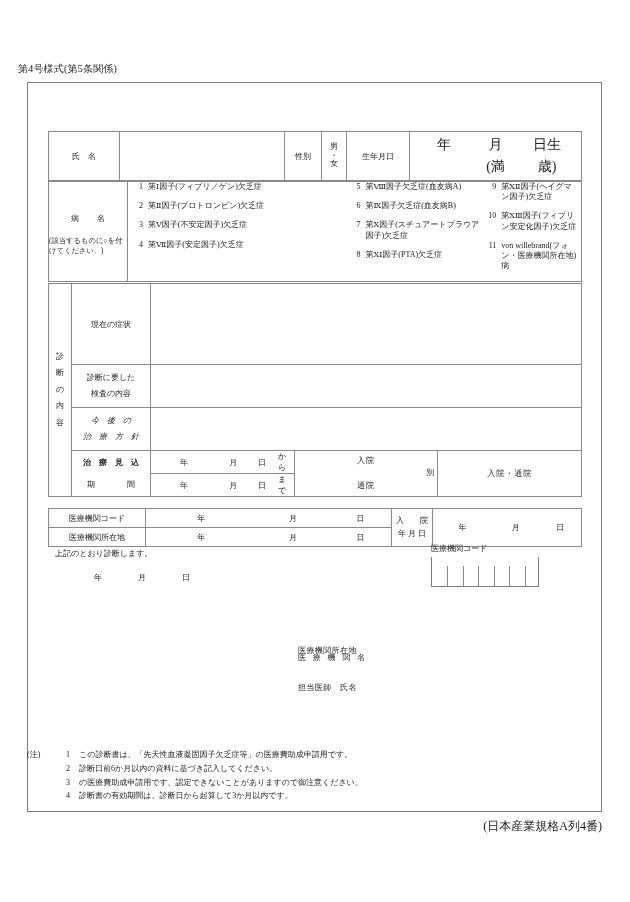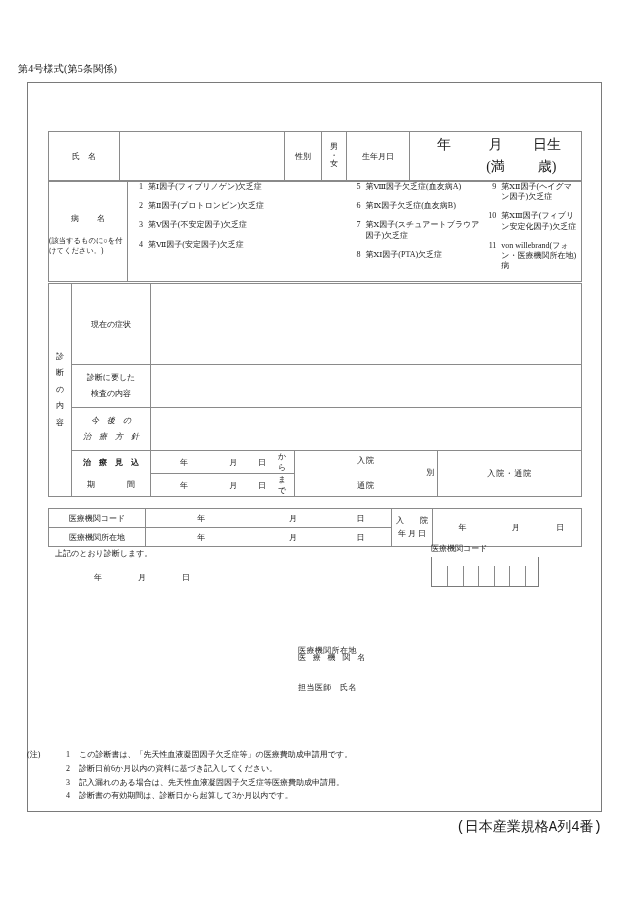--- a/index.html
+++ b/index.html
@@ -231,22 +231,21 @@
   .note-row { display: flex; }
   .note-head { width: 30px; flex: none; }
   .note-num { width: 22px; flex: none; text-align: center; }
   .note-txt { flex: 1; }
   .footer-std {
     position: absolute;
     left: 0;
     top: 818px;
     width: 602px;
     text-align: right;
-    font-size: 14px;
-    font-family: Liberation Mono, monospace;
+    font-size: 12px;
   }
 </style>
 </head>
 <body>
 
 <div class="page">
 
   <div class="form-no">第4号様式(第5条関係)</div>
 
   <div class="frame">
@@ -483,21 +482,21 @@
       <span class="note-txt">この診断書は、「先天性血液凝固因子欠乏症等」の医療費助成申請用です。</span>
     </div>
     <div class="note-row">
       <span class="note-head"></span>
       <span class="note-num">2</span>
       <span class="note-txt">診断日前6か月以内の資料に基づき記入してください。</span>
     </div>
     <div class="note-row">
       <span class="note-head"></span>
       <span class="note-num">3</span>
-      <span class="note-txt">記入漏れのある場合は、先天性血液凝固因子欠乏症等医療費助成申請用。</span>
+      <span class="note-txt">の医療費助成申請用です、認定できないことがありますので御注意ください。</span>
     </div>
     <div class="note-row">
       <span class="note-head"></span>
       <span class="note-num">4</span>
       <span class="note-txt">診断書の有効期間は、診断日から起算して3か月以内です。</span>
     </div>
   </div>
 
   <div class="footer-std">(日本産業規格A列4番)</div>
 

